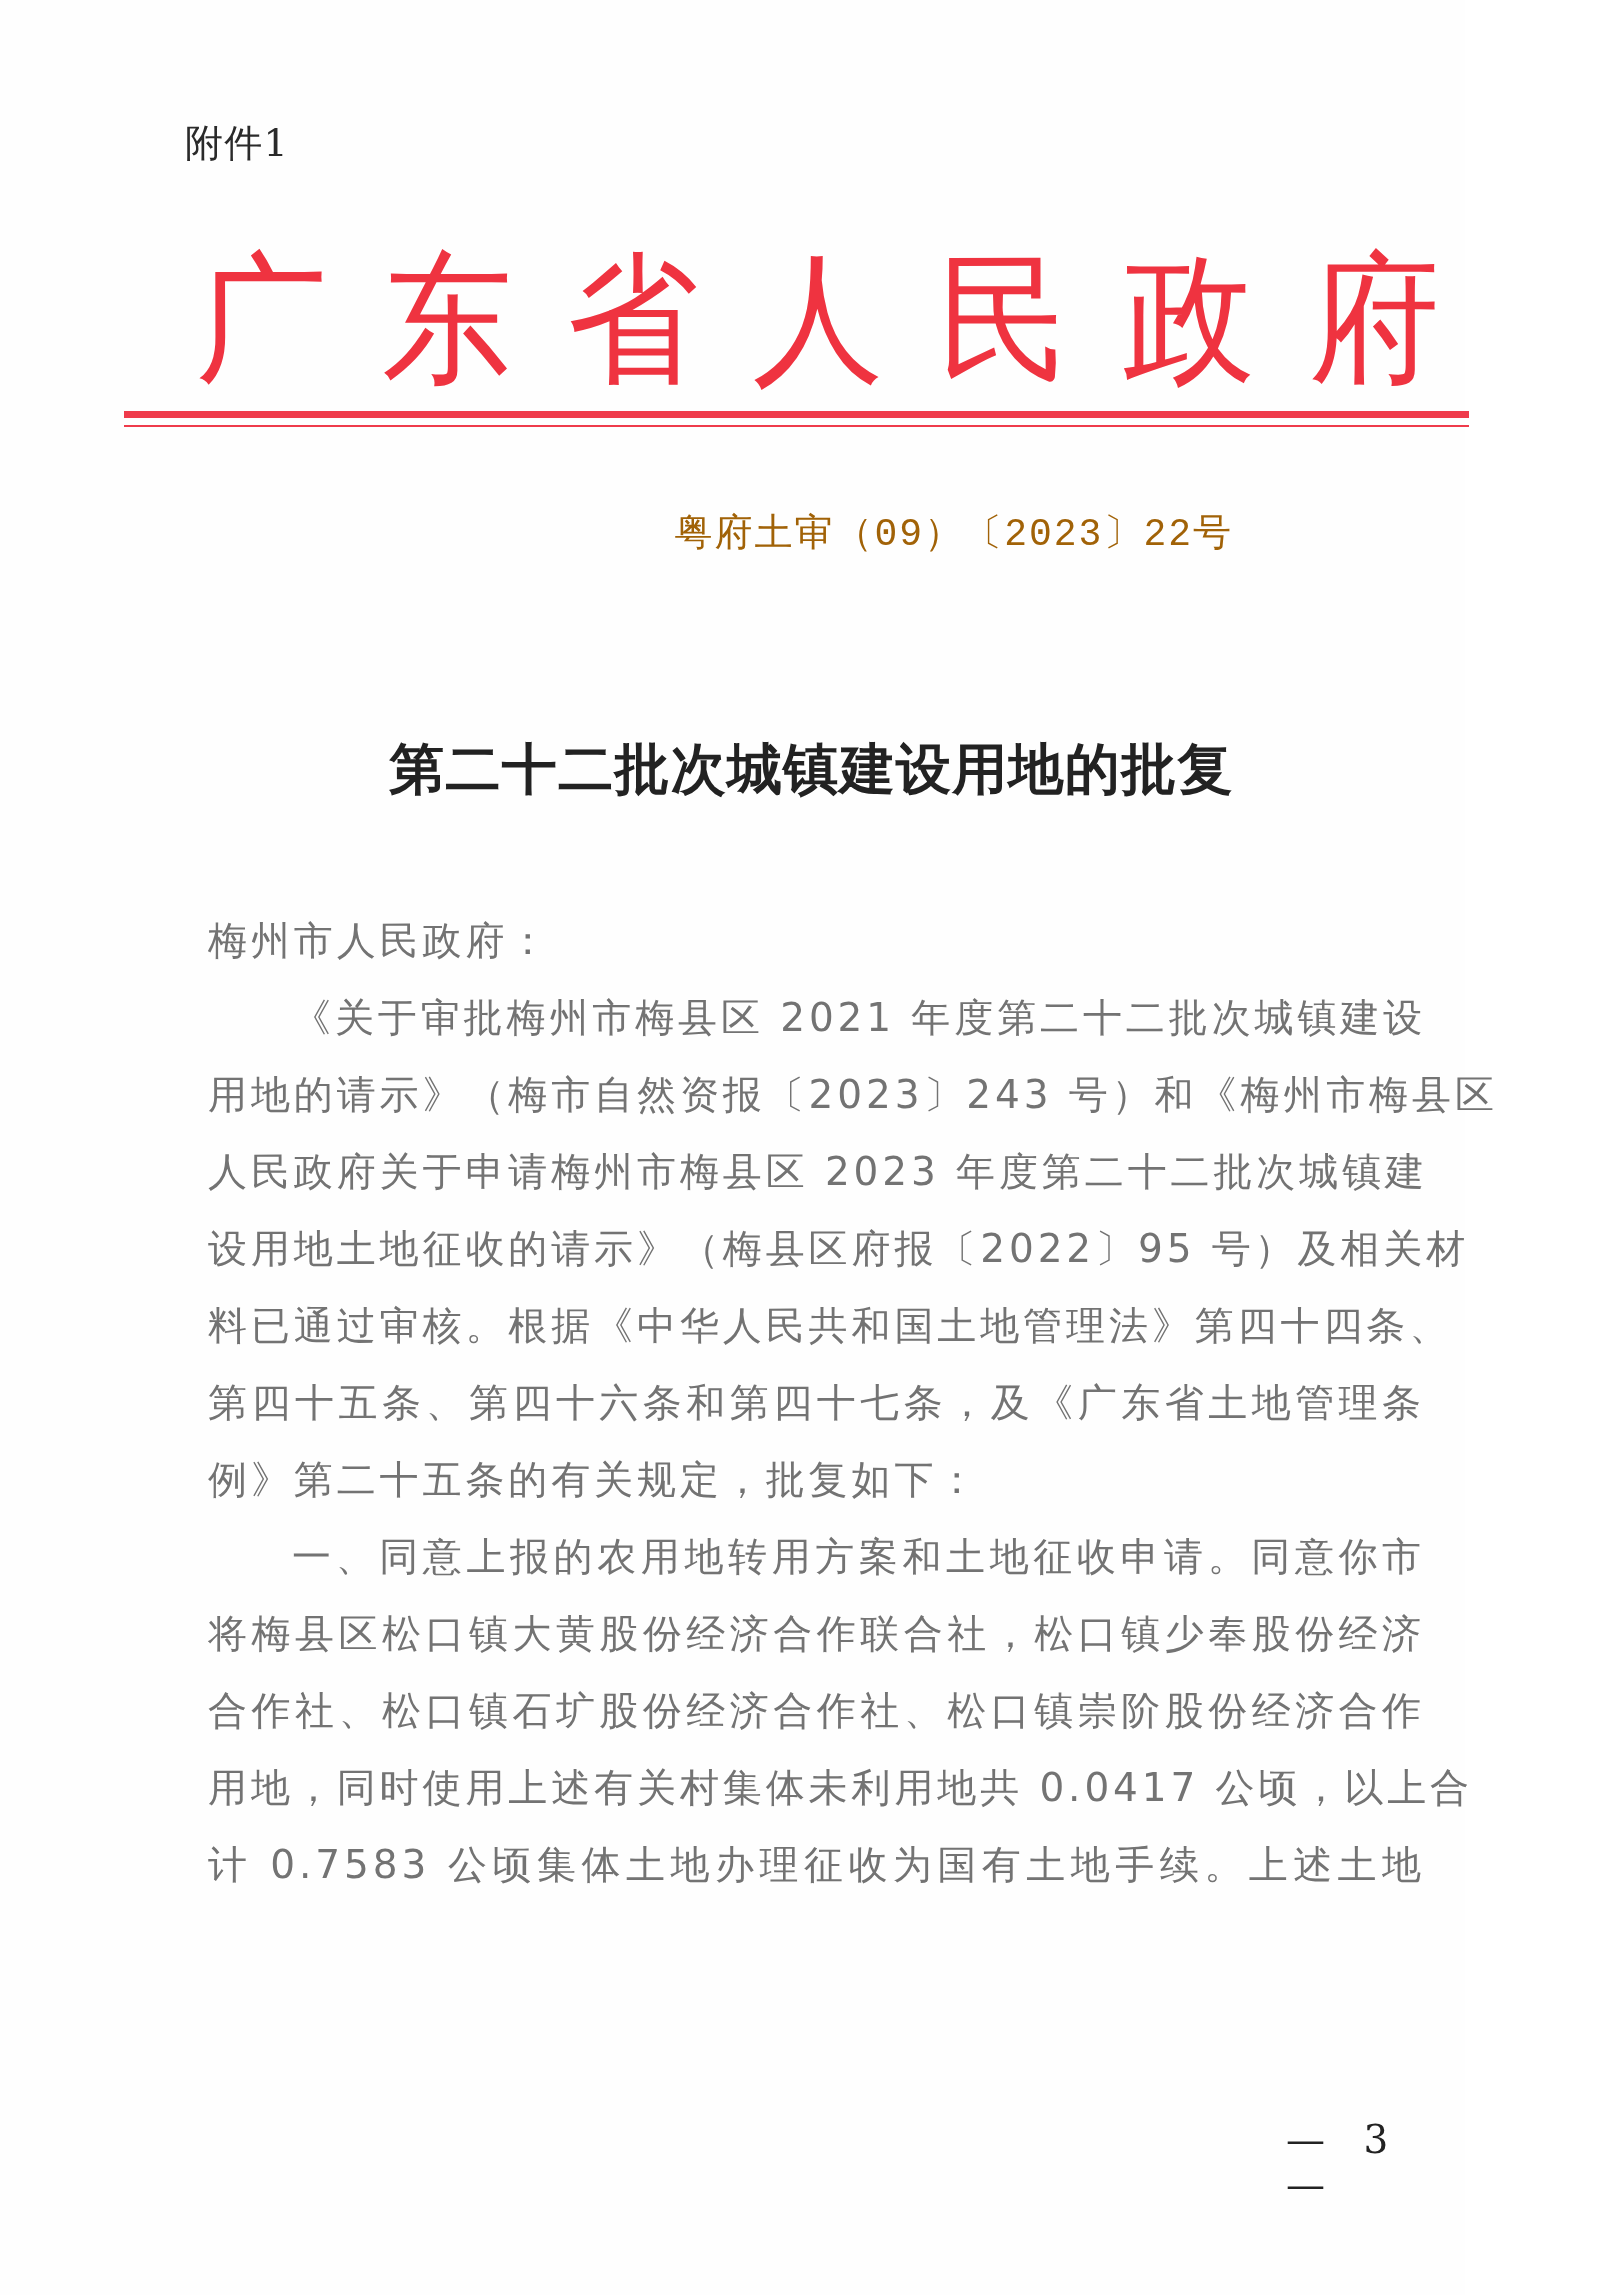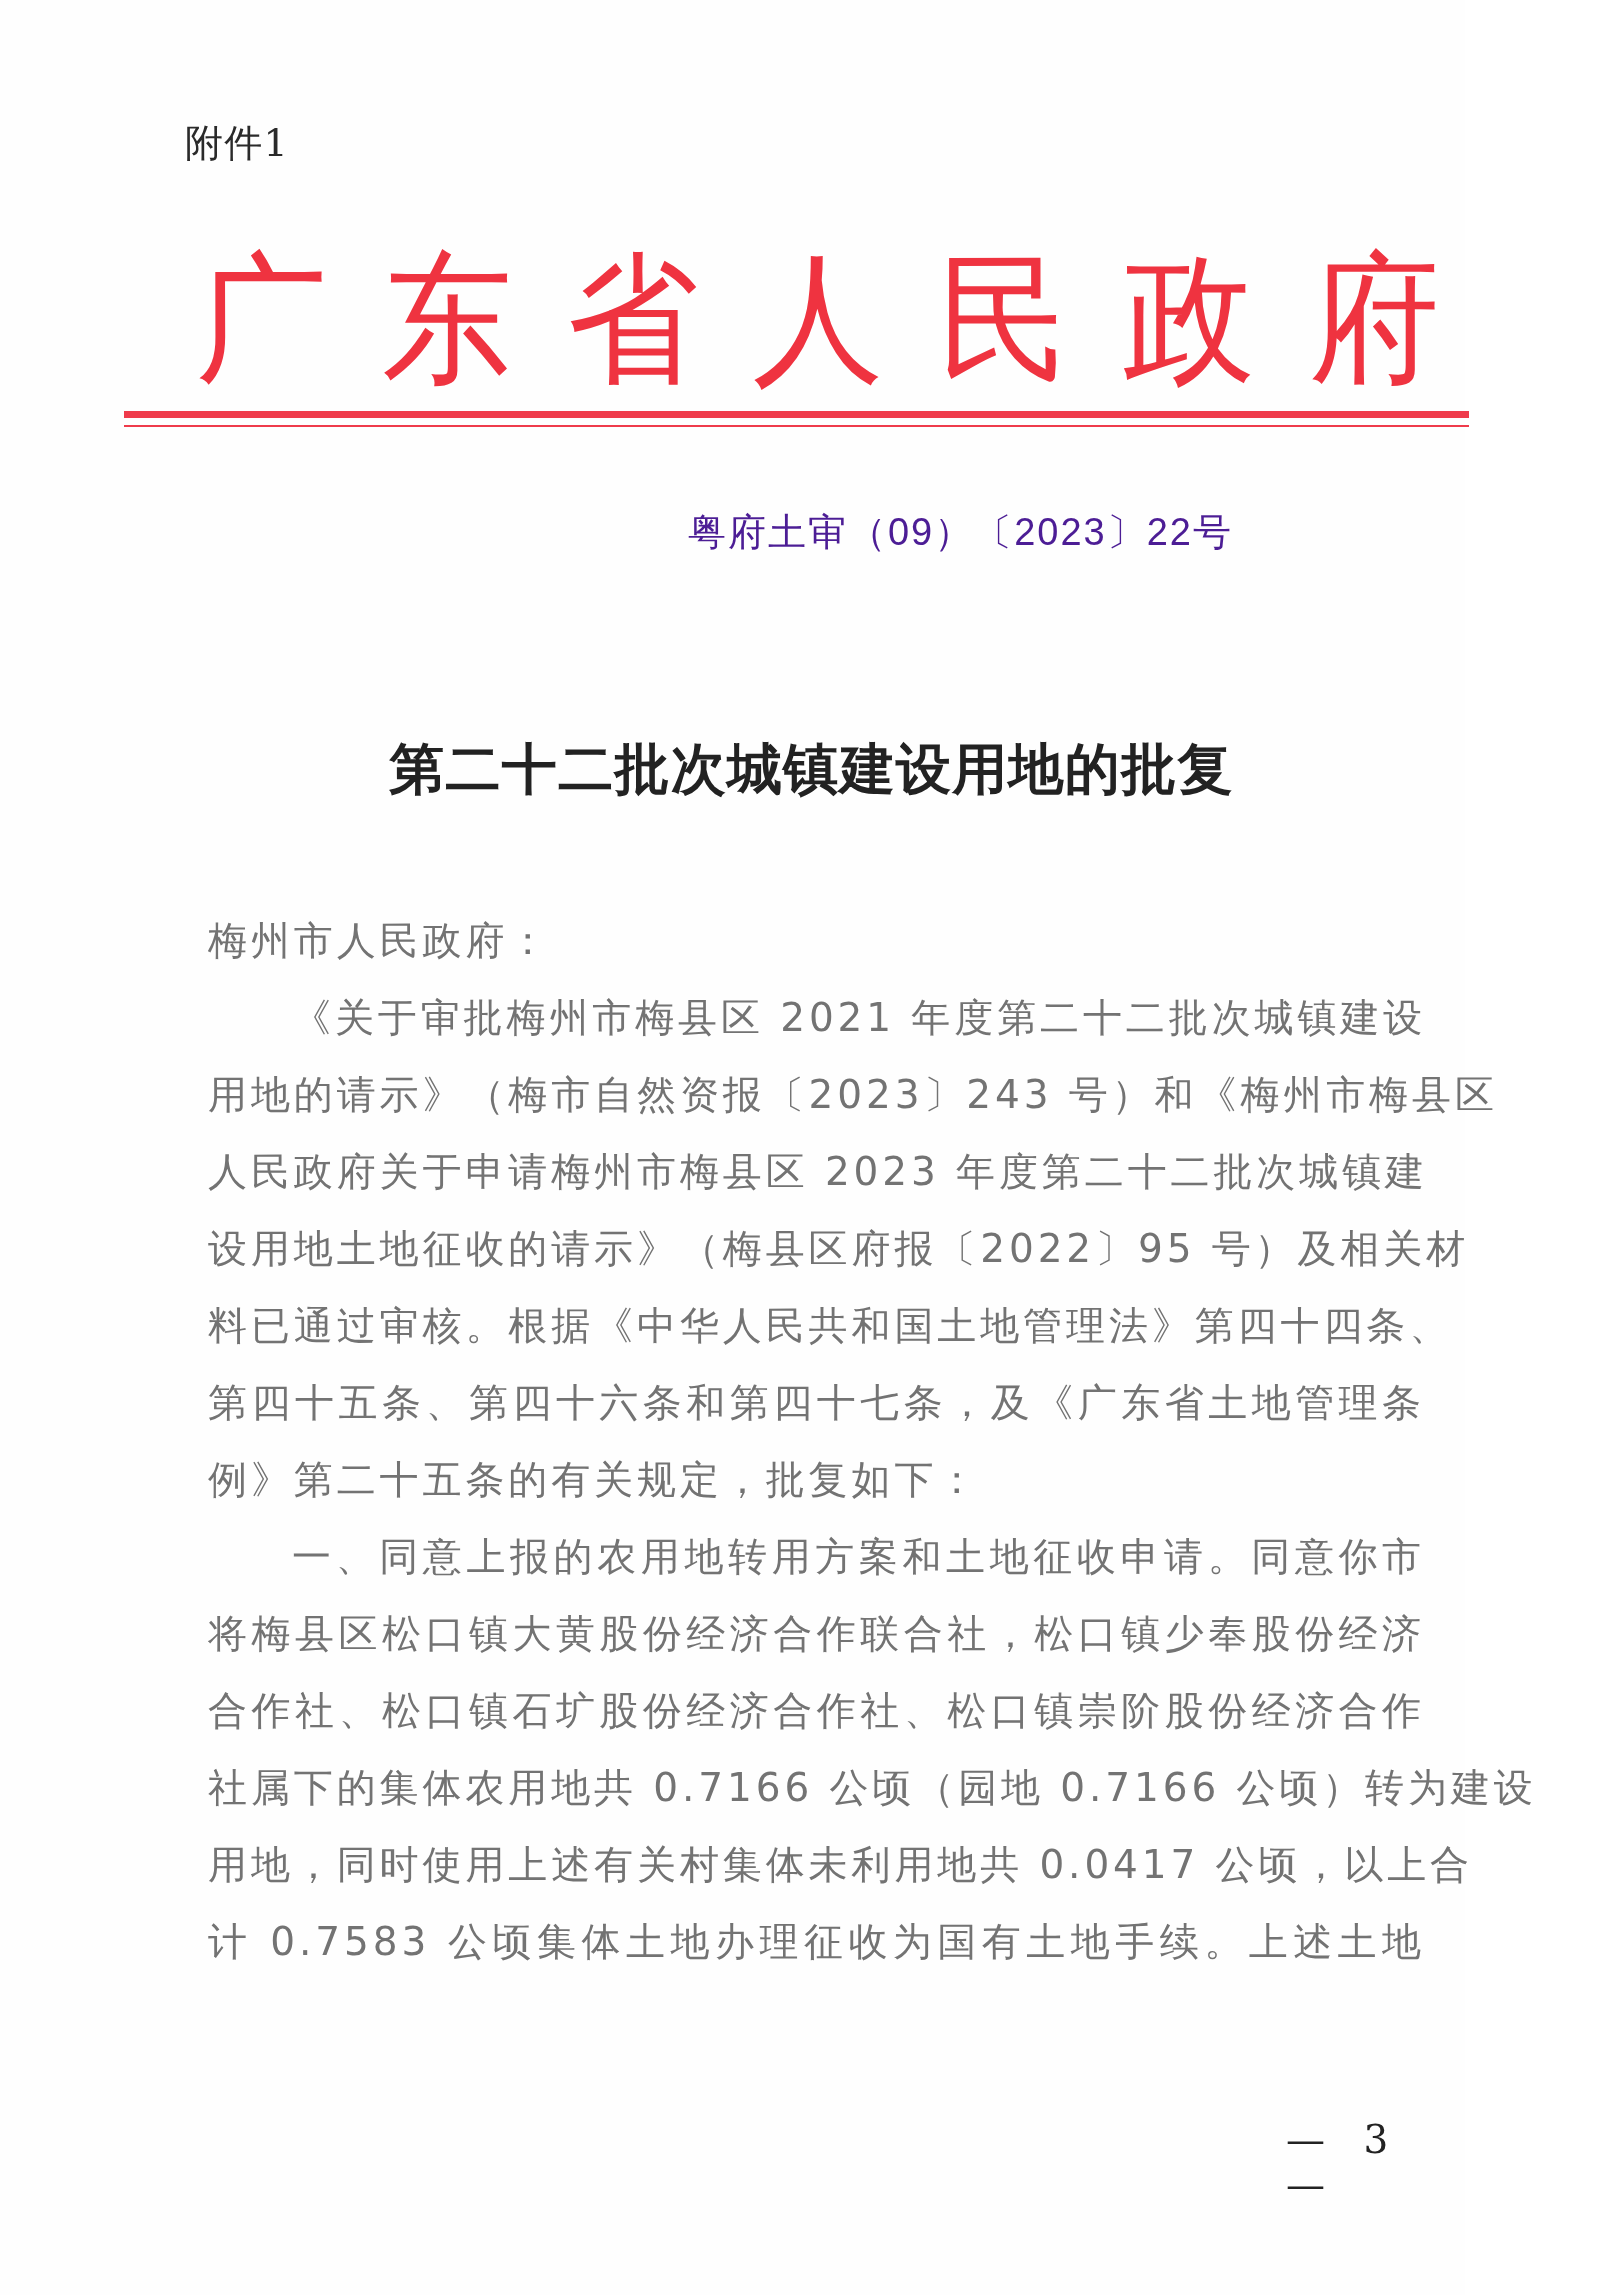--- a/index.html
+++ b/index.html
@@ -3,21 +3,21 @@
 <meta charset="utf-8">
 <style>
   html, body { margin: 0; padding: 0; background: #ffffff; }
   body { width: 1623px; height: 2295px; position: relative; overflow: hidden; }
   .page { position: absolute; left: 0; top: 0; width: 1465px; height: 2295px; background: #fefefe; }
   .attachment { position: absolute; left: 185px; top: 118px; font-family: "DejaVu Serif", serif; font-size: 38px; color: #2a2a2a; letter-spacing: 1.3px; }
   .masthead { position: absolute; left: 196px; top: 236px; width: 1244px; height: 164px; display: flex; justify-content: space-between; align-items: center; }
   .masthead span { font-family: "DejaVu Serif", serif; font-size: 131px; color: #ef3340; line-height: 1; transform: scaleY(1.08); }
   .rule-thick { position: absolute; left: 124px; top: 411px; width: 1345px; height: 7.2px; background: #ef3b4b; }
   .rule-thin { position: absolute; left: 124px; top: 425px; width: 1345px; height: 2px; background: #ef3b4b; }
-  .docno { position: absolute; right: 232px; top: 507px; font-family: Liberation Sans, sans-serif; font-size: 38px; color: #4c1d95; letter-spacing: 2px; }
+  .docno { position: absolute; right: 232px; top: 507px; font-family: Liberation Mono, monospace; font-size: 38px; color: #a16207; letter-spacing: 2px; }
   .title { position: absolute; left: 0; width: 1623px; text-align: center; font-family: "DejaVu Serif", serif; font-weight: bold; font-size: 55px; color: #222; letter-spacing: 1.3px; }
   .title.l1 { top: 655px; }
   .title.l2 { top: 733px; }
   .body { position: absolute; left: 208px; top: 902px; width: 1217px; font-family: "DejaVu Sans", sans-serif; font-size: 39px; color: #737373; }
   .line { height: 77px; line-height: 77px; white-space: nowrap; letter-spacing: 3.9px; text-align: justify; text-align-last: justify; }
   .line.short { text-align-last: left; }
   .line.indent { padding-left: 84px; }
   .pageno { position: absolute; left: 1286px; top: 2117px; font-family: "DejaVu Serif", serif; font-size: 39px; color: #222; letter-spacing: 13px; }
 </style>
 </head>
@@ -49,21 +49,20 @@
     <div class="line indent">《关于审批梅州市梅县区 2021 年度第二十二批次城镇建设</div>
     <div class="line">用地的请示》（梅市自然资报〔2023〕243 号）和《梅州市梅县区</div>
     <div class="line">人民政府关于申请梅州市梅县区 2023 年度第二十二批次城镇建</div>
     <div class="line">设用地土地征收的请示》（梅县区府报〔2022〕95 号）及相关材</div>
     <div class="line">料已通过审核。根据《中华人民共和国土地管理法》第四十四条、</div>
     <div class="line">第四十五条、第四十六条和第四十七条，及《广东省土地管理条</div>
     <div class="line short">例》第二十五条的有关规定，批复如下：</div>
     <div class="line indent">一、同意上报的农用地转用方案和土地征收申请。同意你市</div>
     <div class="line">将梅县区松口镇大黄股份经济合作联合社，松口镇少奉股份经济</div>
     <div class="line">合作社、松口镇石圹股份经济合作社、松口镇崇阶股份经济合作</div>
-    <div class="line">社属下的集体农用地共 0.7166 公顷（园地 0.7166 公顷）转为建设</div>
     <div class="line">用地，同时使用上述有关村集体未利用地共 0.0417 公顷，以上合</div>
     <div class="line">计 0.7583 公顷集体土地办理征收为国有土地手续。上述土地</div>
   </div>
 
   <div class="pageno">— 3 —</div>
 
 </div>
 
 
 </body></html>

